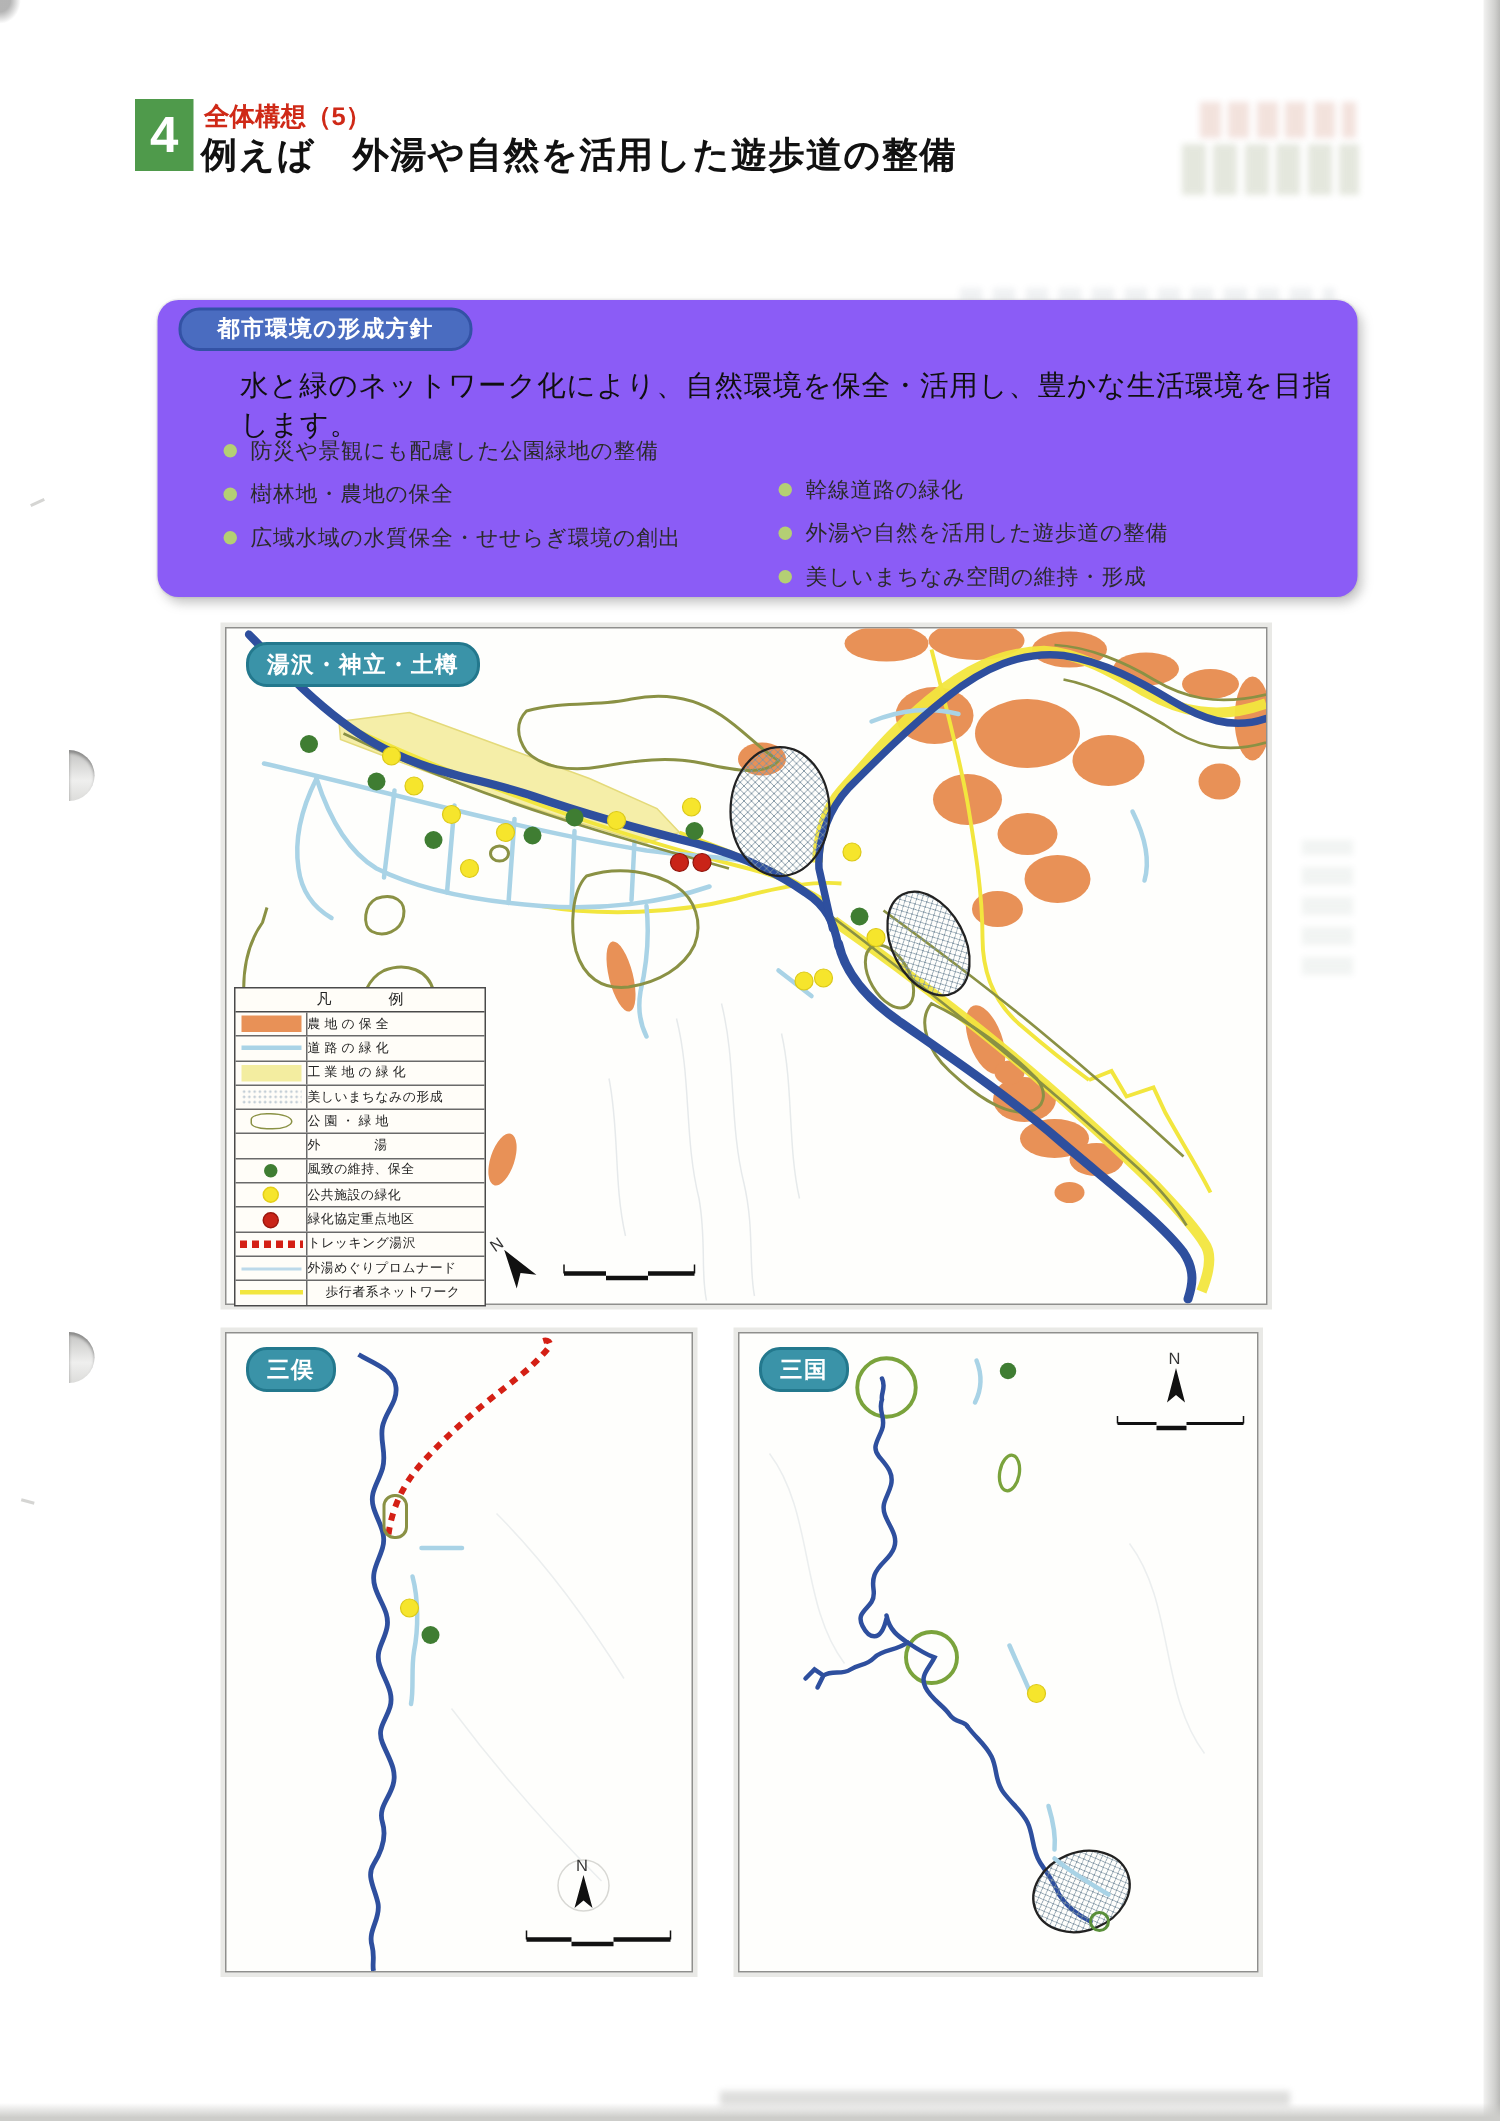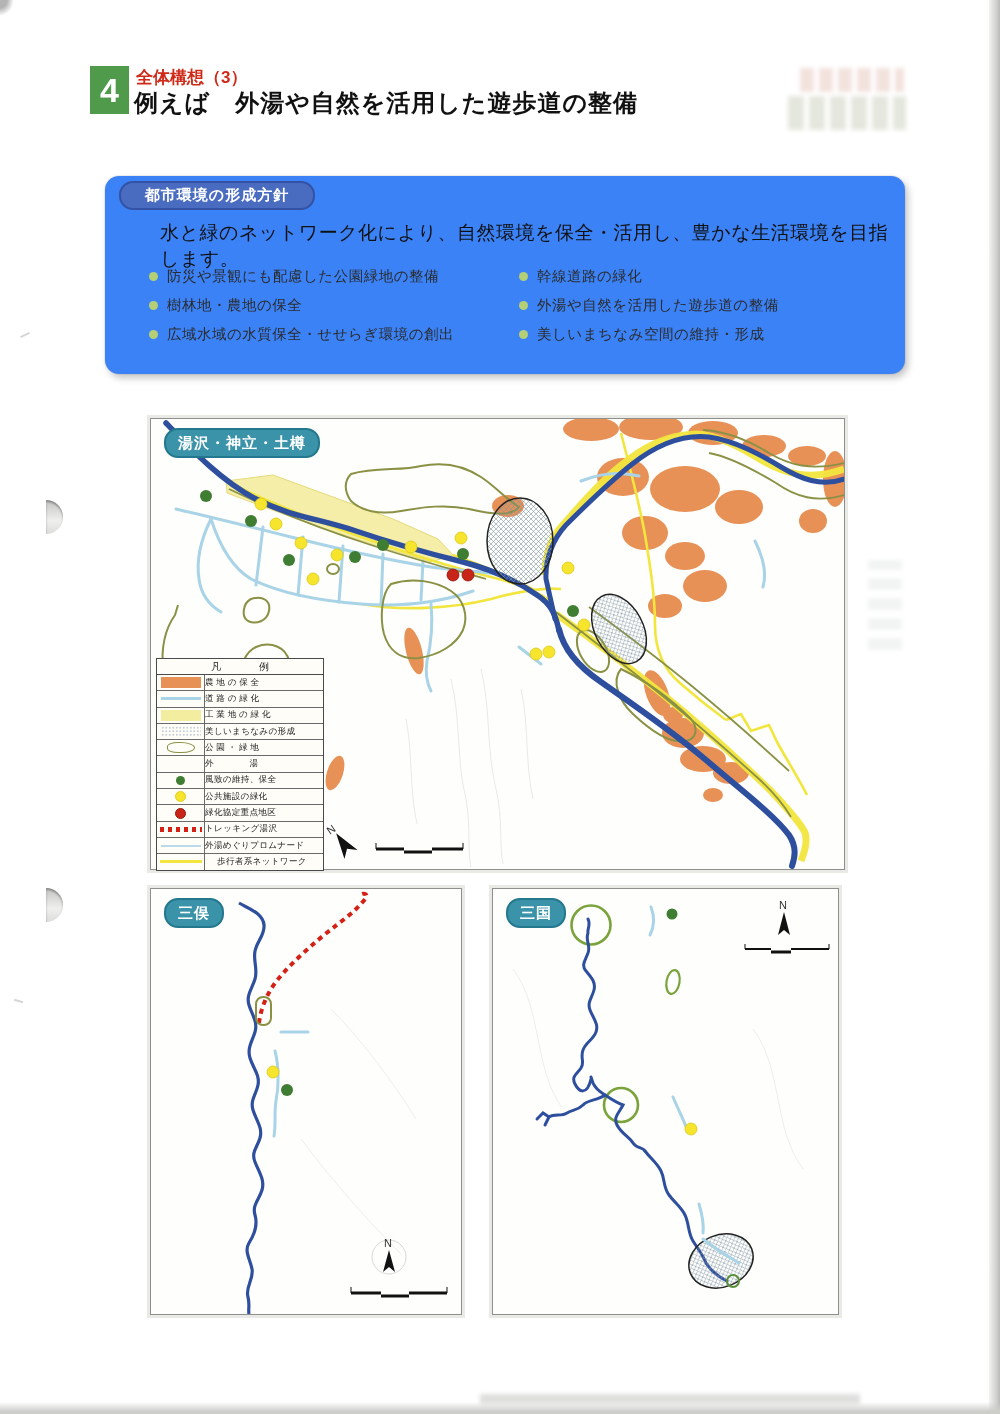--- a/index.html
+++ b/index.html
@@ -17,30 +17,30 @@
       border-radius:0 17px 17px 0/0 17px 17px 0;box-shadow:inset 0 2px 2px rgba(90,90,90,.55);}
   .pencil-mark{position:absolute;background:#b9b9b6;opacity:.6;}
   .bleed{position:absolute;filter:blur(2.2px);pointer-events:none;}
   
   .num-box{position:absolute;left:90px;top:66px;width:39px;height:48px;background:#4f9a4b;
       color:#fff;font-weight:bold;font-size:34px;display:flex;align-items:center;justify-content:center;}
   .h-cat{position:absolute;left:136px;top:66px;color:#cf2917;font-weight:bold;font-size:17px;}
   .h-title{position:absolute;left:134px;top:87px;color:#111;font-weight:bold;font-size:24px;
       font-family:"Liberation Serif",serif;letter-spacing:1px;}
   
-  .card{position:absolute;left:105px;top:176px;width:800px;height:198px;background:#3b82f6;
+  .card{position:absolute;left:105px;top:200px;width:800px;height:198px;background:#8b5cf6;
       border-radius:14px;box-shadow:3px 4px 7px rgba(110,110,110,.4), 0 0 0 1px rgba(200,200,200,.25);}
   .pill{display:flex;align-items:center;justify-content:center;color:#fff;font-weight:bold;
       font-size:15px;letter-spacing:1px;}
   .pill-blue{position:absolute;left:14px;top:5px;width:192px;height:25px;background:#4a6cc0;
       border:2px solid #3352a5;border-radius:14px;}
   .statement{position:absolute;left:55px;top:44px;font-family:"Liberation Serif",serif;
       font-size:19px;color:#101010;letter-spacing:.5px;}
   .bullets{position:absolute;top:86px;}
-  .bul-left{left:44px;} .bul-right{left:414px;}
+  .bul-left{left:44px;} .bul-right{left:414px;margin-top:26px;}
   .bullet-row{display:flex;align-items:center;height:29px;}
   .dot-bullet{width:9px;height:9px;border-radius:50%;background:#b4cf74;margin-right:9px;flex:0 0 auto;}
   .bullet-text{font-size:14.5px;color:#2b2b2b;letter-spacing:.5px;}
   
   .map-panel{position:absolute;background:#fefefc;border:1px solid #8f8f8d;
       box-shadow:0 0 0 3px #e9e9e6;}
   .map-label{position:absolute;left:13px;top:9px;height:26px;background:#3a93a8;
       border:2px solid #23788d;border-radius:14px;z-index:5;padding:0 12px;}
   #map-main{left:150px;top:418px;width:693px;height:450px;}
   #map-mitsumata{left:150px;top:888px;width:310px;height:425px;}
@@ -91,21 +91,21 @@
   <div class="bleed" style="left:640px;top:192px;width:250px;height:18px;opacity:.1;
        background:repeating-linear-gradient(90deg,#6a7b8a 0 15px,transparent 15px 22px);"></div>
   <div class="bleed" style="left:655px;top:573px;width:120px;height:18px;opacity:.15;
        background:repeating-linear-gradient(90deg,#6f9aa5 0 12px,transparent 12px 17px);"></div>
   <div class="bleed" style="left:868px;top:560px;width:34px;height:90px;opacity:.08;
        background:repeating-linear-gradient(0deg,#5a7a6a 0 12px,transparent 12px 20px);"></div>
 
   <div class="num-box">
     <span>4</span>
   </div>
-  <div class="h-cat">全体構想（3）</div>
+  <div class="h-cat">全体構想（5）</div>
   <div class="h-title">例えば　外湯や自然を活用した遊歩道の整備</div>
 
   <div class="card">
     <div class="pill pill-blue">
       <span>都市環境の形成方針</span>
     </div>
     <div class="statement">水と緑のネットワーク化により、自然環境を保全・活用し、豊かな生活環境を目指します。</div>
     <div class="bullets bul-left">
       <div class="bullet-row">
         <span class="dot-bullet"></span>

